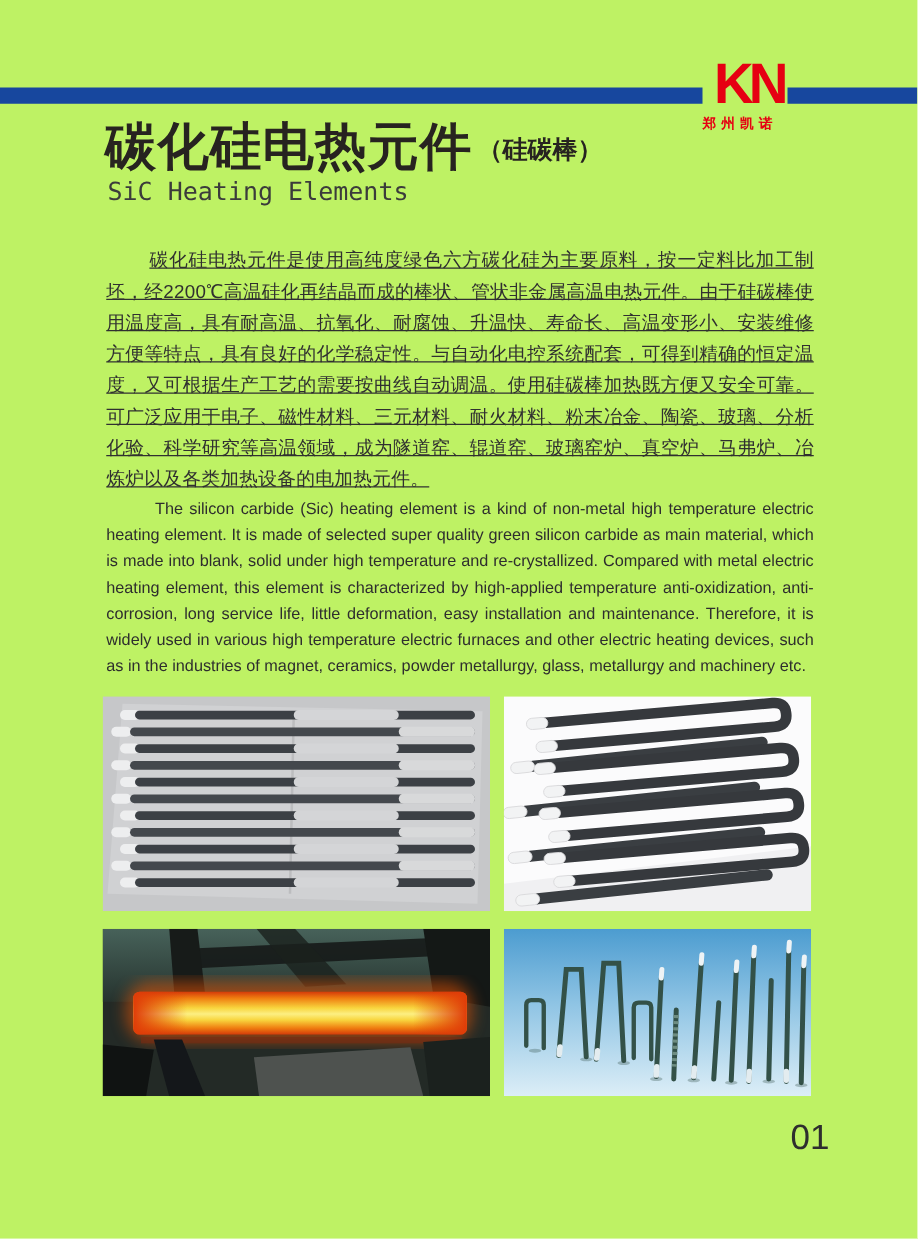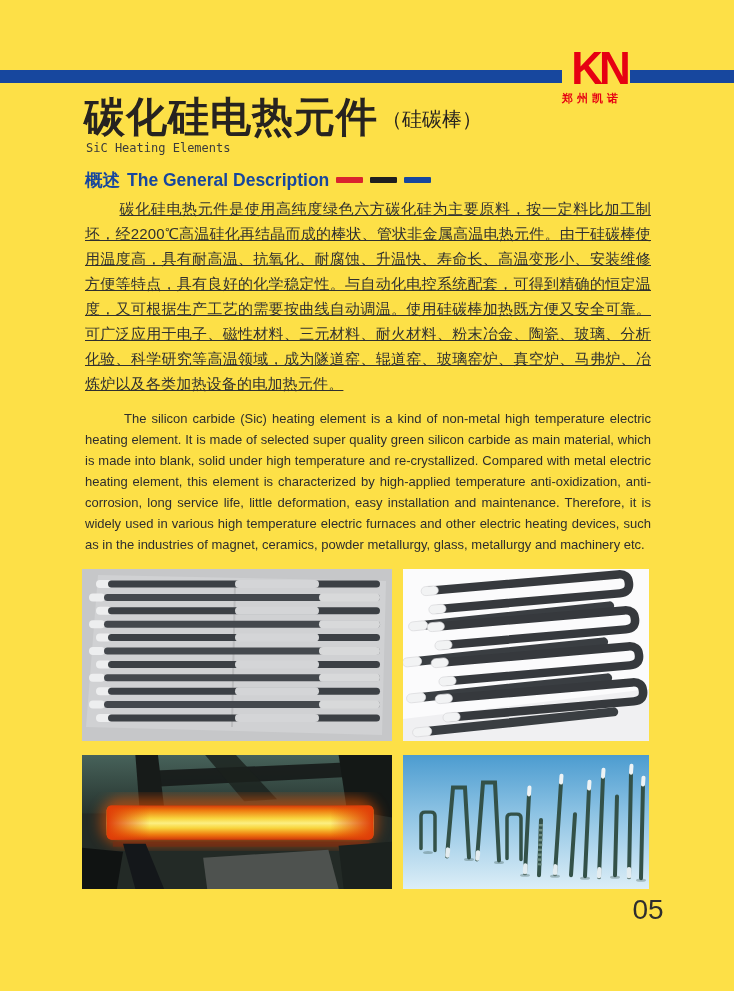--- a/index.html
+++ b/index.html
@@ -1,49 +1,49 @@
 <!DOCTYPE html>
 <html><head>
 <meta charset="utf-8">
 <style>
   * { margin:0; padding:0; box-sizing:border-box; }
   html,body { background:#ffffff; }
   body { font-family:"Liberation Sans", sans-serif; }
-  .page { position:relative; width:734px; height:991px; margin:0 auto; background:#fde047; overflow:hidden; }
+  .page { position:relative; width:734px; height:991px; margin:0 auto; background:#bef264; overflow:hidden; }
 
   
   .topbar-seg { position:absolute; top:70px; height:13px; background:#17479e; }
   .topbar-left { left:0; width:562px; }
   .topbar-right { left:630px; width:104px; }
 
   .logo-mark { position:absolute; left:561px; top:44px; width:76px; height:48px;
     font-size:44px; line-height:48px; font-weight:900; letter-spacing:-4px;
     color:#e60012; text-align:center; transform:scaleY(1.04); }
   .logo-sub { position:absolute; left:558px; top:91px; width:82px; 
     font-size:11px; font-weight:700; color:#e60012; letter-spacing:4px; padding-left:4px; }
 
   
   .doc-title { position:absolute; left:84px; top:90px; font-size:41px; font-weight:900;
     color:#272320; letter-spacing:1px; white-space:nowrap; }
-  .doc-title .paren { font-size:20px; font-weight:400; letter-spacing:0; margin-left:4px;
+  .doc-title .paren { font-size:20px; font-weight:700; letter-spacing:0; margin-left:4px;
     vertical-align:5px; }
   .doc-subtitle { position:absolute; left:86px; top:141px; font-family:"DejaVu Sans Mono", monospace;
-    font-size:12px; color:#3b3b3b; }
+    font-size:20px; color:#3b3b3b; }
 
   .section-head { position:absolute; left:85px; top:168px; font-size:17.5px; font-weight:700;
     color:#17479e; white-space:nowrap; }
   .section-head .en { margin-left:7px; }
   .dash { display:inline-block; width:27px; height:6px; margin-left:7px; vertical-align:middle;
     position:relative; top:-1px; border-radius:1px; background:#999; }
 
   
   .content { position:absolute; left:85px; top:196px; width:566px; }
   .para-zh { font-size:15px; line-height:25px; text-align:justify; text-indent:2.3em;
     color:#303030; letter-spacing:0.2px;text-decoration:underline; }
-  .para-en { margin-top:12px; font-size:13px; line-height:21px; text-align:justify;
+  .para-en { font-size:13px; line-height:21px; text-align:justify;
     text-indent:3em; color:#2e2e2e; }
 
   
   .gallery { margin-top:14px; margin-left:-3px; display:grid;
     grid-template-columns:310px 246px; grid-template-rows:172px 134px; gap:14px 11px; }
   .photo { width:100%; height:100%; overflow:hidden; }
   .photo svg { display:block; width:100%; height:100%; }
 
   
   .page-number { position:absolute; left:618px; top:894px; width:60px; text-align:center;
@@ -58,23 +58,20 @@
   <div class="topbar-seg topbar-right"></div>
 
   <div class="logo-mark">KN</div>
   <div class="logo-sub">郑州凯诺</div>
 
   <h1 class="doc-title">
     <span>碳化硅电热元件</span><span class="paren">（硅碳棒）</span>
   </h1>
   <div class="doc-subtitle">SiC Heating Elements</div>
 
-  <div class="section-head">
-    <span>概述</span><span class="en">The General Description</span><span class="dash" style="background: rgb(217, 35, 46);"></span><span class="dash" style="background: rgb(31, 31, 31);"></span><span class="dash" style="background: rgb(23, 71, 158);"></span>
-  </div>
 
   <div class="content">
     <p class="para-zh">碳化硅电热元件是使用高纯度绿色六方碳化硅为主要原料，按一定料比加工制坯，经2200℃高温硅化再结晶而成的棒状、管状非金属高温电热元件。由于硅碳棒使用温度高，具有耐高温、抗氧化、耐腐蚀、升温快、寿命长、高温变形小、安装维修方便等特点，具有良好的化学稳定性。与自动化电控系统配套，可得到精确的恒定温度，又可根据生产工艺的需要按曲线自动调温。使用硅碳棒加热既方便又安全可靠。可广泛应用于电子、磁性材料、三元材料、耐火材料、粉末冶金、陶瓷、玻璃、分析化验、科学研究等高温领域，成为隧道窑、辊道窑、玻璃窑炉、真空炉、马弗炉、冶炼炉以及各类加热设备的电加热元件。</p>
     <p class="para-en">The silicon carbide (Sic) heating element is a kind of non-metal high temperature electric heating element. It is made of selected super quality green silicon carbide as main material, which is made into blank, solid under high temperature and re-crystallized. Compared with metal electric heating element, this element is characterized by high-applied temperature anti-oxidization, anti-corrosion, long service life, little deformation, easy installation and maintenance. Therefore, it is widely used in various high temperature electric furnaces and other electric heating devices, such as in the industries of magnet, ceramics, powder metallurgy, glass, metallurgy and machinery etc.</p>
 
     <div class="gallery">
 
       <div class="photo">
         <svg viewBox="0 0 310 172" preserveAspectRatio="none" aria-hidden="true">
           <rect width="310" height="172" fill="#c6c7c9"></rect>
@@ -229,15 +226,15 @@
               <ellipse cx="66" cy="106" rx="5" ry="1.6"></ellipse>
             <ellipse cx="96" cy="109" rx="5" ry="1.6"></ellipse>
               <ellipse cx="25" cy="99" rx="5" ry="1.6"></ellipse>
           </g>
         </svg>
       </div>
 
     </div>
   </div>
 
-  <div class="page-number">05</div>
+  <div class="page-number">01</div>
 
 </div>
 
 </body></html>

